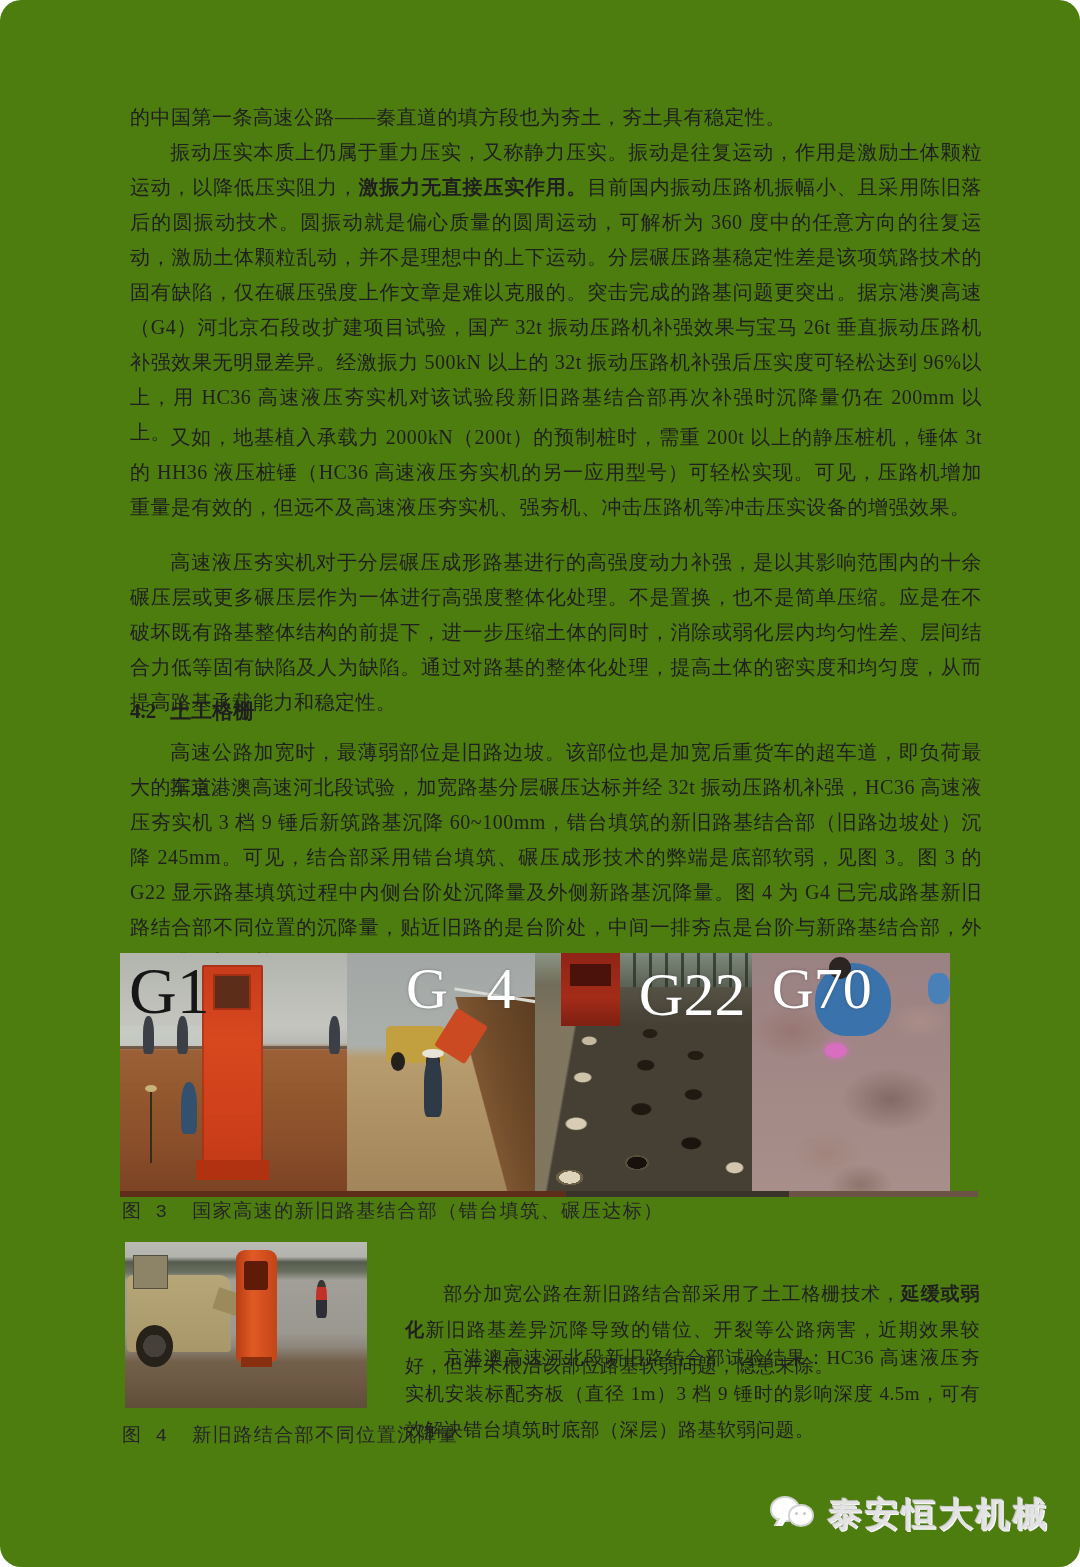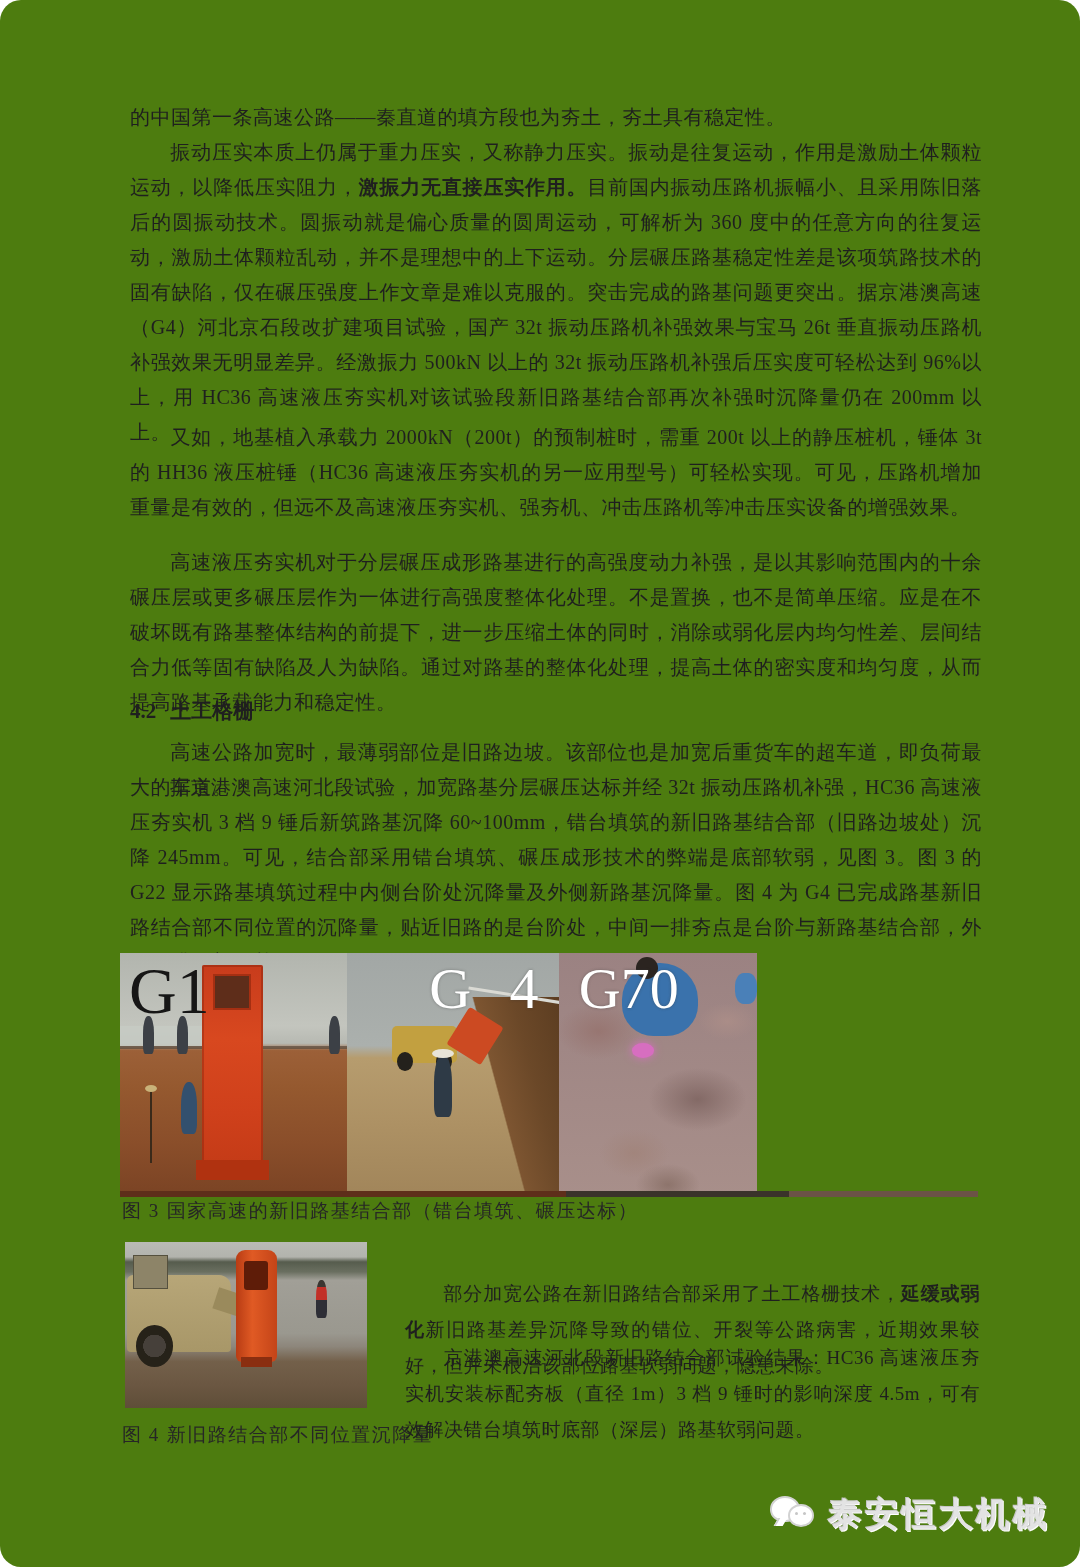--- a/index.html
+++ b/index.html
@@ -11,21 +11,21 @@
   .para .ind{display:inline-block;width:40px;}
   .b{font-weight:bold;}
   .heading{position:absolute;left:130px;width:852px;font-size:21px;font-weight:bold;margin:0;}
   .heading .num{margin-right:14px;font-family:"Liberation Serif",serif;}
   
   .rpara{position:absolute;left:405px;width:575px;font-size:19px;line-height:36px;
          text-align:justify;margin:0;letter-spacing:.5px;}
   .rpara .ind{display:inline-block;width:38px;}
   
   .caption{position:absolute;font-size:19px;color:#262626;letter-spacing:1.5px;margin:0;}
-  .caption .cap-label{margin-right:7px;}
+  .caption .cap-label{margin-right:24px;font-family:Liberation Mono, monospace;}
   
   .photo-strip{position:absolute;left:120px;top:953px;width:858px;height:244px;display:flex;}
   .photo{position:relative;height:100%;overflow:hidden;}
   .photo .label{position:absolute;font-family:"Liberation Serif",serif;z-index:5;line-height:1;}
   .lbl-dark{color:#161616;}
   .lbl-light{color:#ffffff;text-shadow:0 0 3px rgba(60,60,60,.45);}
   .detail{position:absolute;}
   
   .p-g1{width:227px;background:linear-gradient(180deg,#b2b5ae 0%,#c3c5be 30%,#b7b9b2 37%,
         #9c6038 40%,#95592f 55%,#8a4e2a 78%,#7a4324 100%);}
@@ -40,21 +40,21 @@
   .g1-machine:after{content:"";position:absolute;left:-9%;bottom:-1%;width:118%;height:9%;
         background:#b03210;}
   .g1-worker{left:27%;top:53%;width:16px;height:52px;background:#33506e;
         border-radius:45% 45% 20% 20%;z-index:3;}
   .g1-pole{left:13%;top:56%;width:2px;height:30%;background:#3a2a1a;}
   .g1-pole:before{content:"";position:absolute;left:-5px;top:-5px;width:12px;height:7px;
         background:#c9b37a;border-radius:50%;}
   .p-g1 .label{left:4%;top:2%;font-size:66px;}
   
   .p-g4{width:188px;background:linear-gradient(180deg,#a2a7a5 0%,#abb0ad 38%,#b69c6e 43%,
-        #ad9164 70%,#a1855a 100%);padding-left:24px;}
+        #ad9164 70%,#a1855a 100%);}
   .g4-slope{right:0;top:18%;width:48%;height:82%;
         background:linear-gradient(75deg,rgba(0,0,0,0) 44%,#7d5531 45%,#6b4828 70%,#5c3d21 100%);}
   .g4-rail{right:-2%;top:17%;width:45%;height:3px;background:#dadad4;transform:rotate(9deg);}
   .g4-loader{left:21%;top:30%;width:31%;height:15%;background:#c2a040;border-radius:5px;z-index:2;}
   .g4-loader:before{content:"";position:absolute;left:8%;bottom:-22%;width:24%;height:52%;
         background:#24211c;border-radius:50%;}
   .g4-loader:after{content:"";position:absolute;right:8%;bottom:-22%;width:24%;height:52%;
         background:#24211c;border-radius:50%;}
   .g4-arm{left:51%;top:25%;width:19%;height:18%;background:#cc4a22;transform:rotate(32deg);
         border-radius:3px;z-index:2;}
@@ -170,20 +170,25 @@
       <span class="label lbl-dark">G1</span>
     </div>
     <div class="photo p-g4">
       <div class="detail g4-slope"></div>
       <div class="detail g4-rail"></div>
       <div class="detail g4-loader"></div>
       <div class="detail g4-arm"></div>
       <div class="detail g4-person"></div>
       <span class="label lbl-light">G 4</span>
     </div>
+    <div class="photo p-g22">
+      <div class="detail g22-top"></div>
+      <div class="detail g22-machine"></div>
+      <span class="label lbl-light">G22</span>
+    </div>
     <div class="photo p-g70">
       <div class="detail g70-person"></div>
       <div class="detail g70-pink"></div>
       <div class="detail g70-blue2"></div>
       <span class="label lbl-light">G70</span>
     </div>
     <div class="strip-bottom"></div>
   </div>
 
   <p class="caption" style="left:122px;top:1198px"><span class="cap-label">图 3</span><span>国家高速的新旧路基结合部（错台填筑、碾压达标）</span></p>

